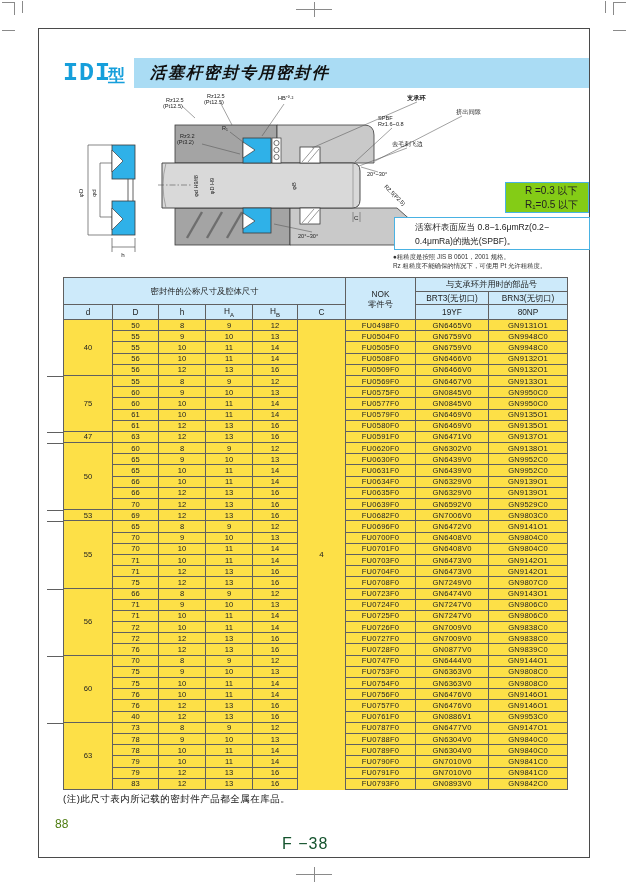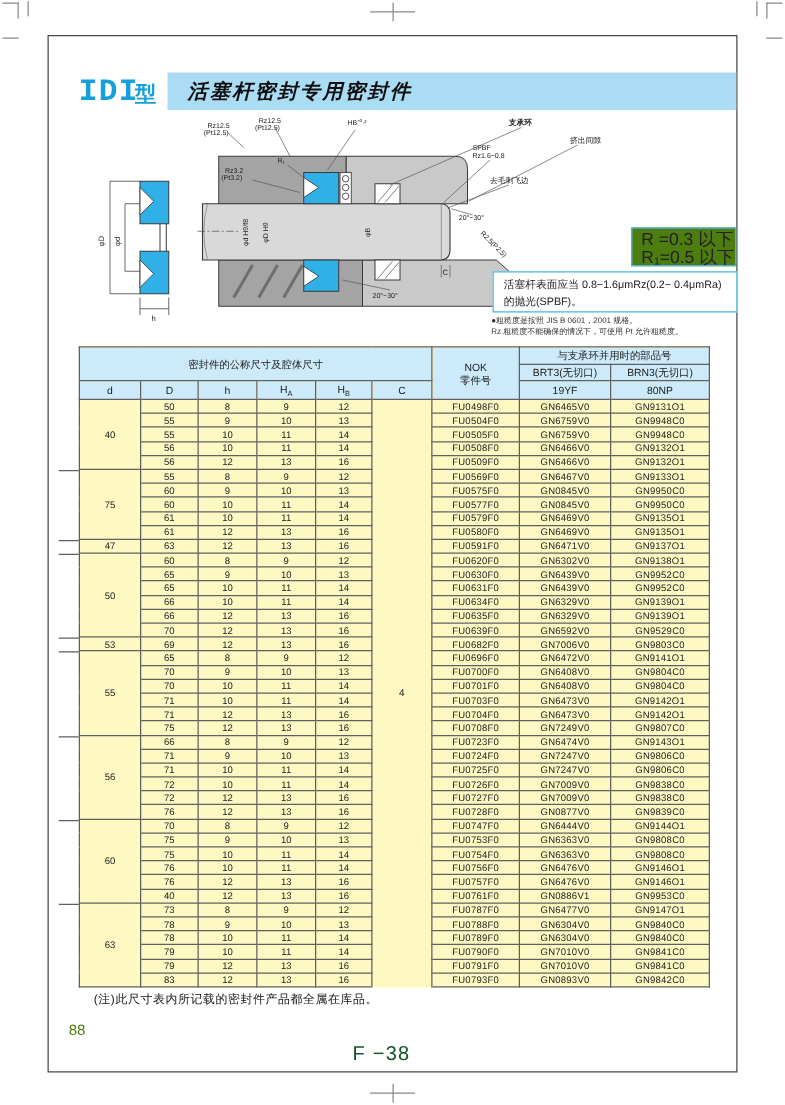--- a/index.html
+++ b/index.html
@@ -16,43 +16,43 @@
   #logo { left:63px; top:59px; font-size:25px; font-weight:bold; color:#169fdb; letter-spacing:1px; font-family:Liberation Mono, monospace; }
   #logo-suffix { left:108px; top:64px; font-size:17px; font-weight:bold; color:#169fdb; }
   #title-band { left:134px; top:58px; width:455px; height:30px; background:#aadcf4; }
   #title-text { left:150px; top:63px; font-size:16px; font-weight:bold; color:#101010; letter-spacing:2px;font-style:italic; }
 
   
   #diagram-svg { left:62px; top:92px; }
   svg text { font-family:"Liberation Sans",sans-serif; fill:#222; }
   .t5 { font-size:5.6px; } .t6 { font-size:6.2px; }
 
-  #r-box { left:505px; top:182px; width:84px; height:31px; border:1px solid #49b2e3; font-size:14px; line-height:14px; text-align:left; padding:1px 0 0 7px; color:#222; background:#4d7c0f; }
-  #surface-box { left:394px; top:217px; width:196px; height:33px; border:1px solid #49b2e3; font-size:8.6px; line-height:14px; padding:2px 8px; color:#222; background:#fff; }
+  #r-box { left:505px; top:182px; width:84px; height:31px; border:1px solid #49b2e3; font-size:10px; line-height:14px; text-align:left; padding:1px 0 0 19px; color:#222; background:#84cc16; }
+  #surface-box { left:394px; top:217px; width:196px; height:33px; border:1px solid #49b2e3; font-size:8.6px; line-height:14px; padding:2px 20px; color:#222; background:#fff; }
   #diagram-notes { left:393px; top:252px; width:200px; font-size:6.4px; line-height:9px; color:#333; }
 
   
-  #dim-table { left:63px; top:277px; border-collapse:collapse; table-layout:fixed; width:505px; background:#fef9c3; }
+  #dim-table { left:63px; top:277px; border-collapse:collapse; table-layout:fixed; width:505px; background:#fde047; }
   #dim-table td, #dim-table th { border:1px solid #606060; padding:0; font-weight:normal; text-align:center; vertical-align:middle; overflow:hidden; white-space:nowrap; }
   #dim-table thead td { background:#cdeafa; font-size:8.3px; }
   #dim-table thead tr.hr1 td { height:14px; }
   #dim-table thead tr.hr2 td { height:13px; }
   #dim-table thead tr.hr3 td { height:15px; }
   #dim-table tbody tr { height:11.19px; }
   #dim-table tbody td { font-size:7.6px; color:#222; }
   td.blue { color:#33b1e5; }
   td.pn { letter-spacing:0.2px; }
   #dim-table td.c-cell { border-top:none; border-bottom:none; font-size:8px; }
   sub { font-size:6px; }
   .nok-head { line-height:10px; font-size:8.3px; }
 
   .group-tick { position:absolute; width:16px; height:1px; background:#606060; left:47px; }
 
   
-  #footnote { left:63px; top:793px; font-size:9.5px; color:#111; letter-spacing:0.5px;margin-left:12px; }
+  #footnote { left:63px; top:793px; font-size:9.5px; color:#111; letter-spacing:0.5px; }
   #page-left { left:55px; top:817px; font-size:12px; color:#4d7c0f; }
   #page-center { left:282px; top:835px; font-size:16px; color:#14532d; letter-spacing:1px; }
 </style>
 </head>
 <body>
 
 <div class="mark" style="left:2px;top:2px;width:13px;height:1px;"></div>
 <div class="mark" style="left:14px;top:2px;width:1px;height:13px;"></div>
 <div class="mark" style="left:22px;top:1px;width:1px;height:12px;"></div>
 <div class="mark" style="left:2px;top:30px;width:13px;height:1px;"></div>

